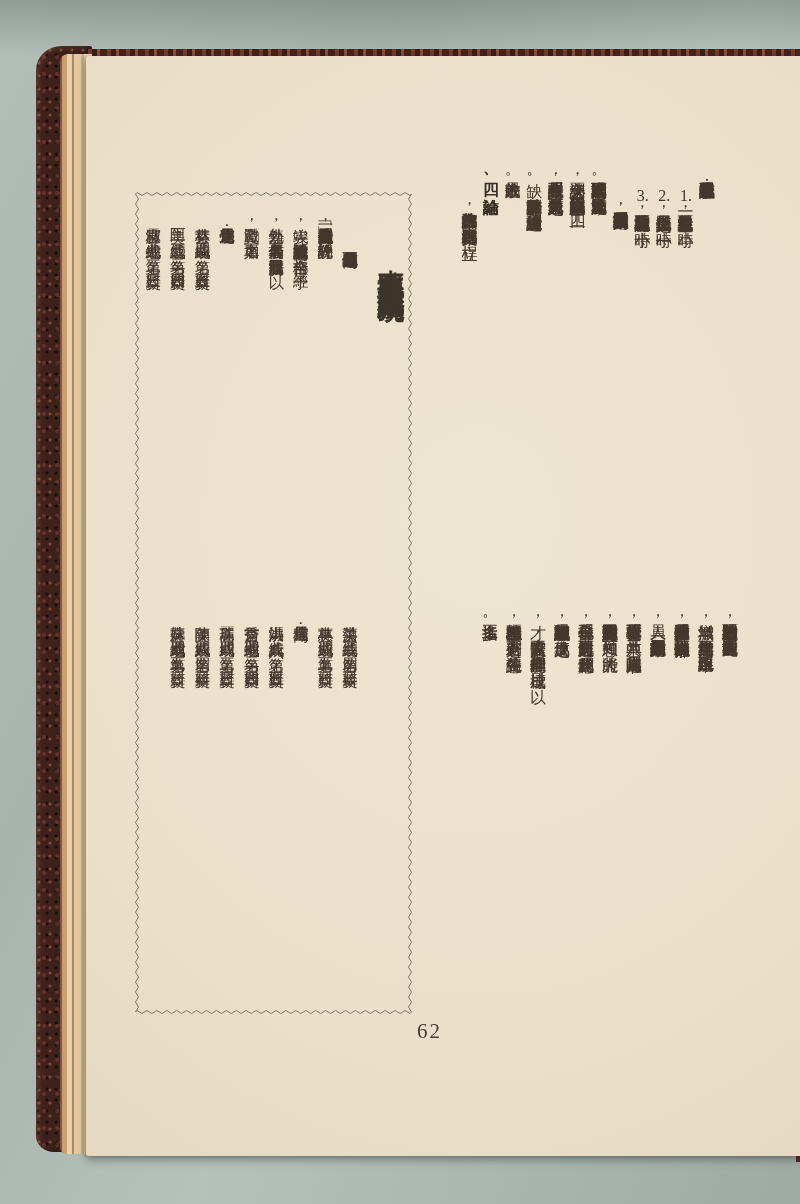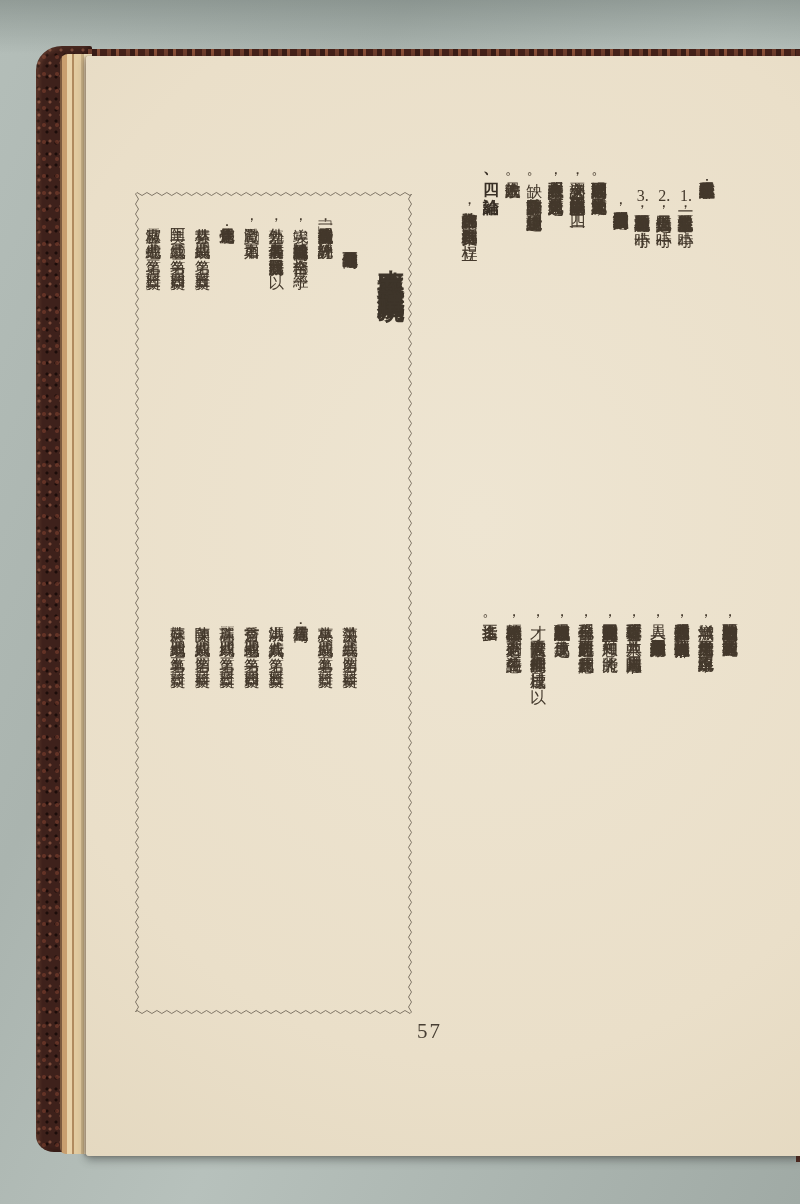--- a/index.html
+++ b/index.html
@@ -119,13 +119,13 @@
     <div class="col">林惠美　成績九一・四〇　第五名　獎薪一日</div>
     <div class="col">高雄電信局：</div>
     <div class="col">洪淑媽　成績九六・一八　第一名　獎薪五日</div>
     <div class="col">翁秀寶　成績九四・二七　第二名　獎薪四日</div>
     <div class="col">高麗珠　成績九四・一四　第三名　獎薪三日</div>
     <div class="col">陳美蘭　成績九四・〇八　第四名　獎薪二日</div>
     <div class="col">蘇壽妹　成績九三・七四　第五名　獎薪一日。</div>
   </div>
 </div>
 
-<div class="page-number">57</div>
+<div class="page-number">62</div>
 
 </body></html>

